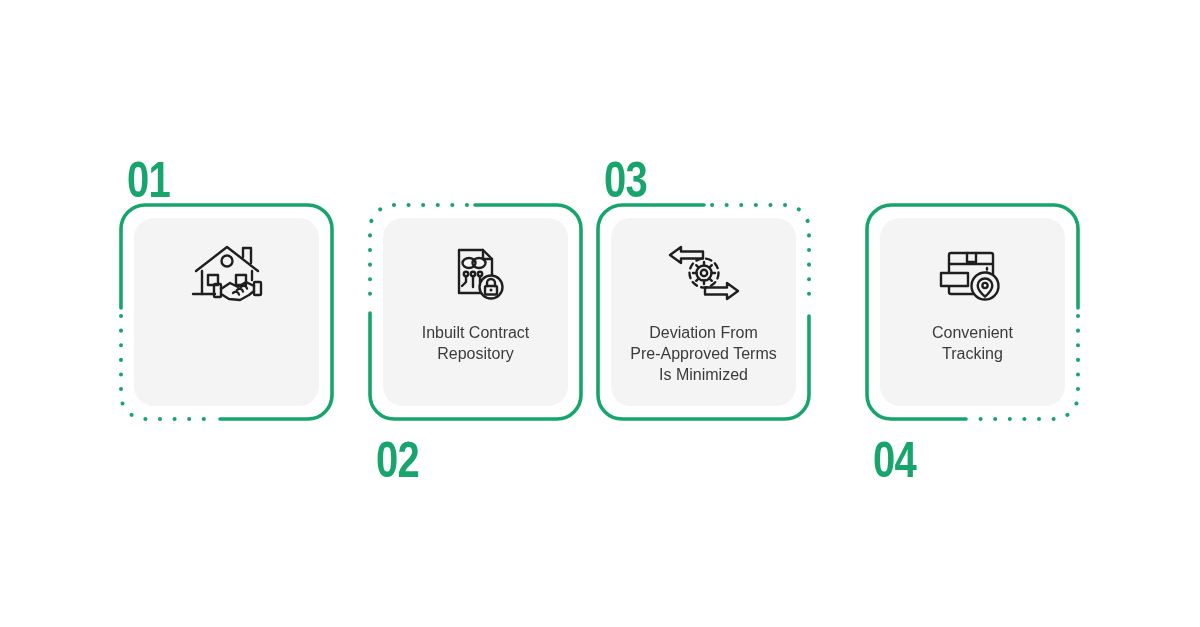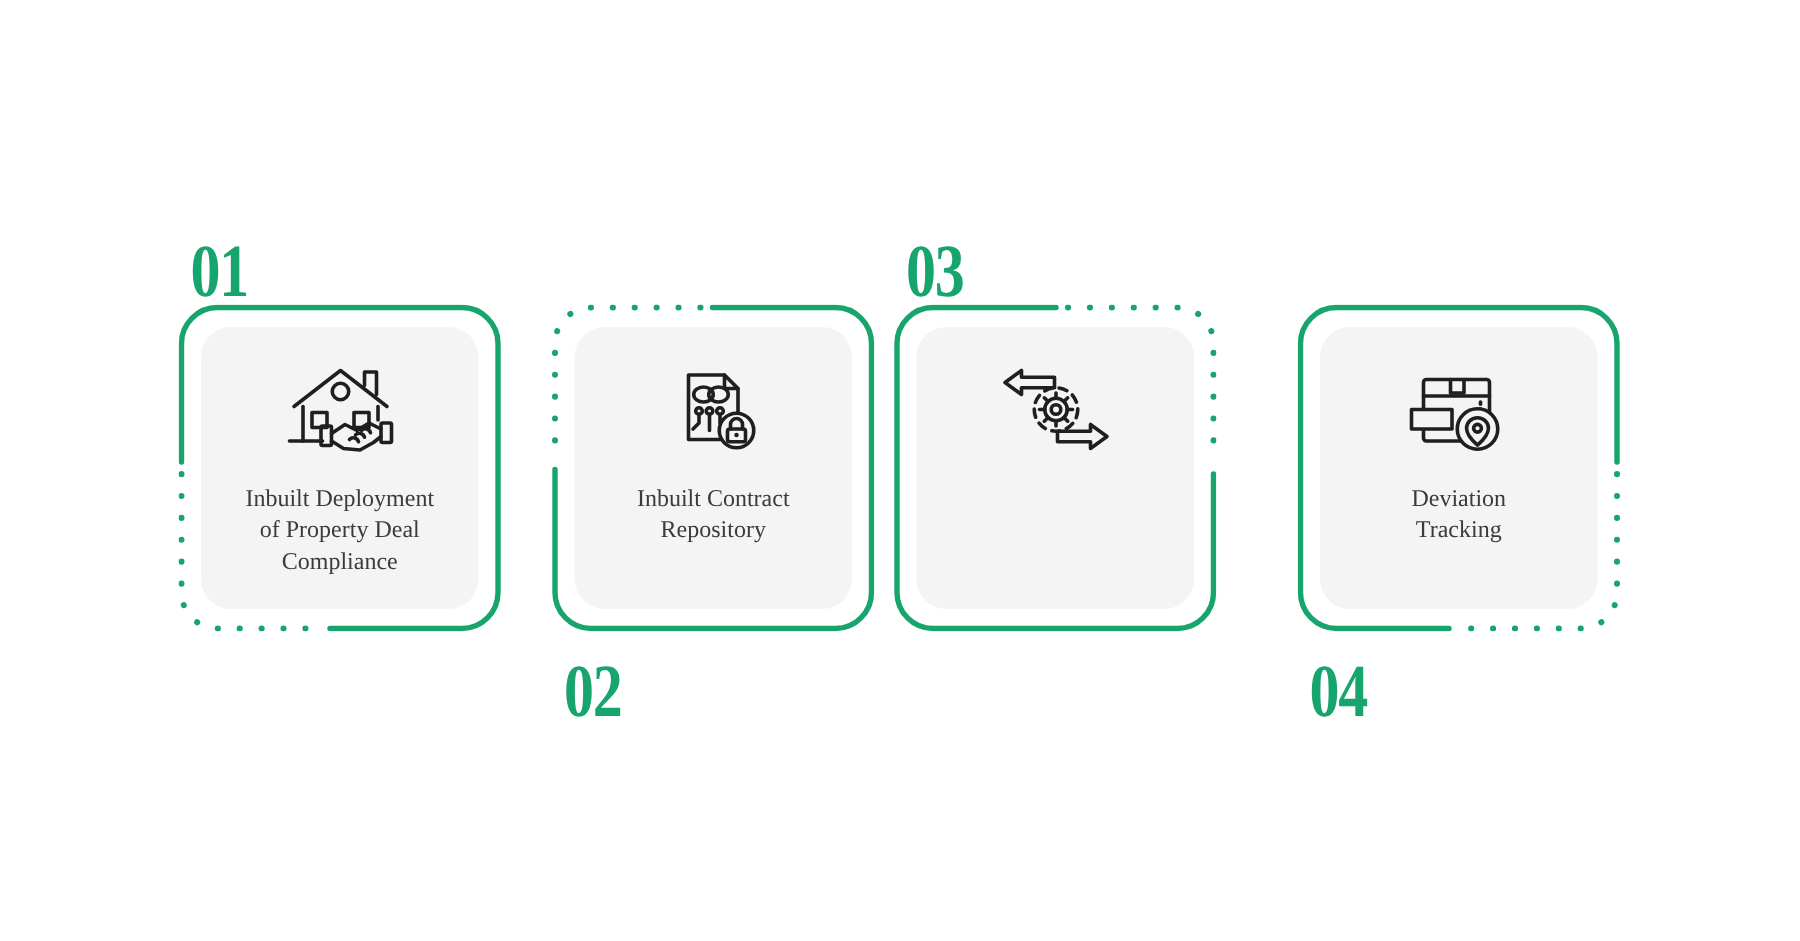--- a/index.html
+++ b/index.html
@@ -4,21 +4,20 @@
 <style>
   * { margin: 0; padding: 0; box-sizing: border-box; }
   html, body { background: #ffffff; }
   body { font-family: "Liberation Sans", sans-serif; }
   .canvas {
     position: relative;
     width: 1104px;
     height: 627px;
     background: #ffffff;
     overflow: hidden;
-    font-family: Liberation Serif, serif;
   }
   .card-group { position: absolute; width: 215px; height: 218px; }
   .card-number {
     position: absolute;
     left: 8px;
     font-size: 50px;
     font-weight: bold;
     color: #17a56d;
     letter-spacing: -1px;
     line-height: 1;
@@ -97,23 +96,20 @@
             <rect x="47" y="35" width="10" height="10"></rect>
             <rect x="25" y="44" width="7" height="13" rx="1"></rect>
             <rect x="65" y="42" width="7" height="13" rx="1"></rect>
             <path d="M32 49 L41 43 L49 47 L57 42 L65 46"></path>
             <path d="M32 54 L40 59 L51 60 L60 55 L65 51"></path>
             <path d="M44 53 a3.5 3.5 0 0 1 6 1.5"></path>
             <path d="M48 50 a3.5 3.5 0 0 1 6 1.5"></path>
             <path d="M52 47 a3.5 3.5 0 0 1 6 1.5"></path>
           </g>
         </svg>
-        <div class="card-label">Inbuilt Deployment
-of Property Deal
-Compliance</div>
       </div>
     </div>
   </div>
 
   <div class="card-group" style="left:368px; top:203px;">
     <div class="card-number pos-bottom">02</div>
     <div class="feature-card">
       <svg class="border-svg" viewBox="0 0 215 218">
         <path class="solid-edge" d="M 107 2 H 189 A 24 24 0 0 1 213 26 V 192 A 24 24 0 0 1 189 216 H 26 A 24 24 0 0 1 2 192 V 110"></path>
         <path class="dotted-edge" d="M 99 2 H 26 A 24 24 0 0 0 2 26 V 102"></path>
@@ -161,20 +157,23 @@
             <path d="M45.5 33 L49 33"></path>
             <path d="M43.3 38.3 L45.8 40.8"></path>
             <path d="M38 40.5 V44"></path>
             <path d="M32.7 38.3 L30.2 40.8"></path>
             <path d="M30.5 33 H27"></path>
             <path d="M32.7 27.7 L30.2 25.2"></path>
             <path d="M38 25.5 V22"></path>
             <path d="M43.3 27.7 L45.8 25.2"></path>
           </g>
         </svg>
+        <div class="card-label">Deviation From
+Pre-Approved Terms
+Is Minimized</div>
       </div>
     </div>
   </div>
 
   <div class="card-group" style="left:865px; top:203px;">
     <div class="card-number pos-bottom">04</div>
     <div class="feature-card">
       <svg class="border-svg" viewBox="0 0 215 218">
         <path class="solid-edge" d="M 213 105 V 26 A 24 24 0 0 0 189 2 H 26 A 24 24 0 0 0 2 26 V 192 A 24 24 0 0 0 26 216 H 101"></path>
         <path class="dotted-edge" d="M 213 113 V 192 A 24 24 0 0 1 189 216 H 109"></path>
@@ -186,20 +185,20 @@
             <path d="M14 24 H58"></path>
             <path d="M32 13 V22 H41 V13"></path>
             <rect x="6" y="33" width="27" height="13" fill="#f4f4f4"></rect>
             <path d="M52 28 V29.5"></path>
             <path d="M52 32.5 V35.5"></path>
             <circle cx="50" cy="46" r="13.5" fill="#f4f4f4"></circle>
             <path d="M50 38.5 c-4.2 0 -7.3 3.2 -7.3 7 c0 4.6 4.6 8.9 7.3 11.2 c2.7 -2.3 7.3 -6.6 7.3 -11.2 c0 -3.8 -3.1 -7 -7.3 -7 Z"></path>
             <circle cx="50" cy="45.5" r="2.6"></circle>
           </g>
         </svg>
-        <div class="card-label">Deviation
+        <div class="card-label">Convenient
 Tracking</div>
       </div>
     </div>
   </div>
 
 
 </div>
 
 </body></html>

